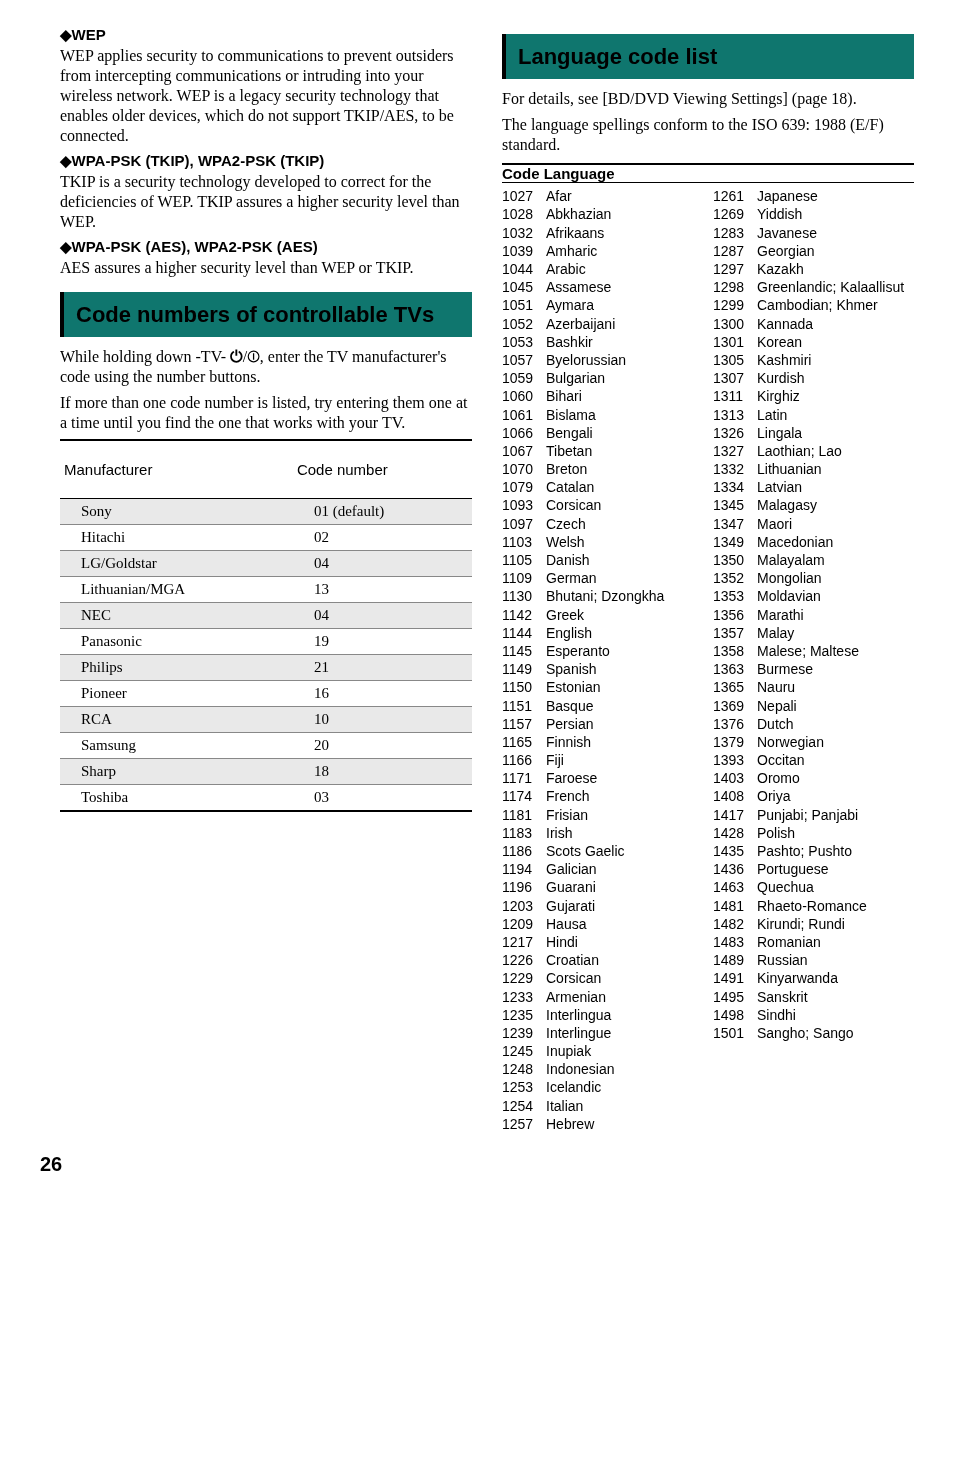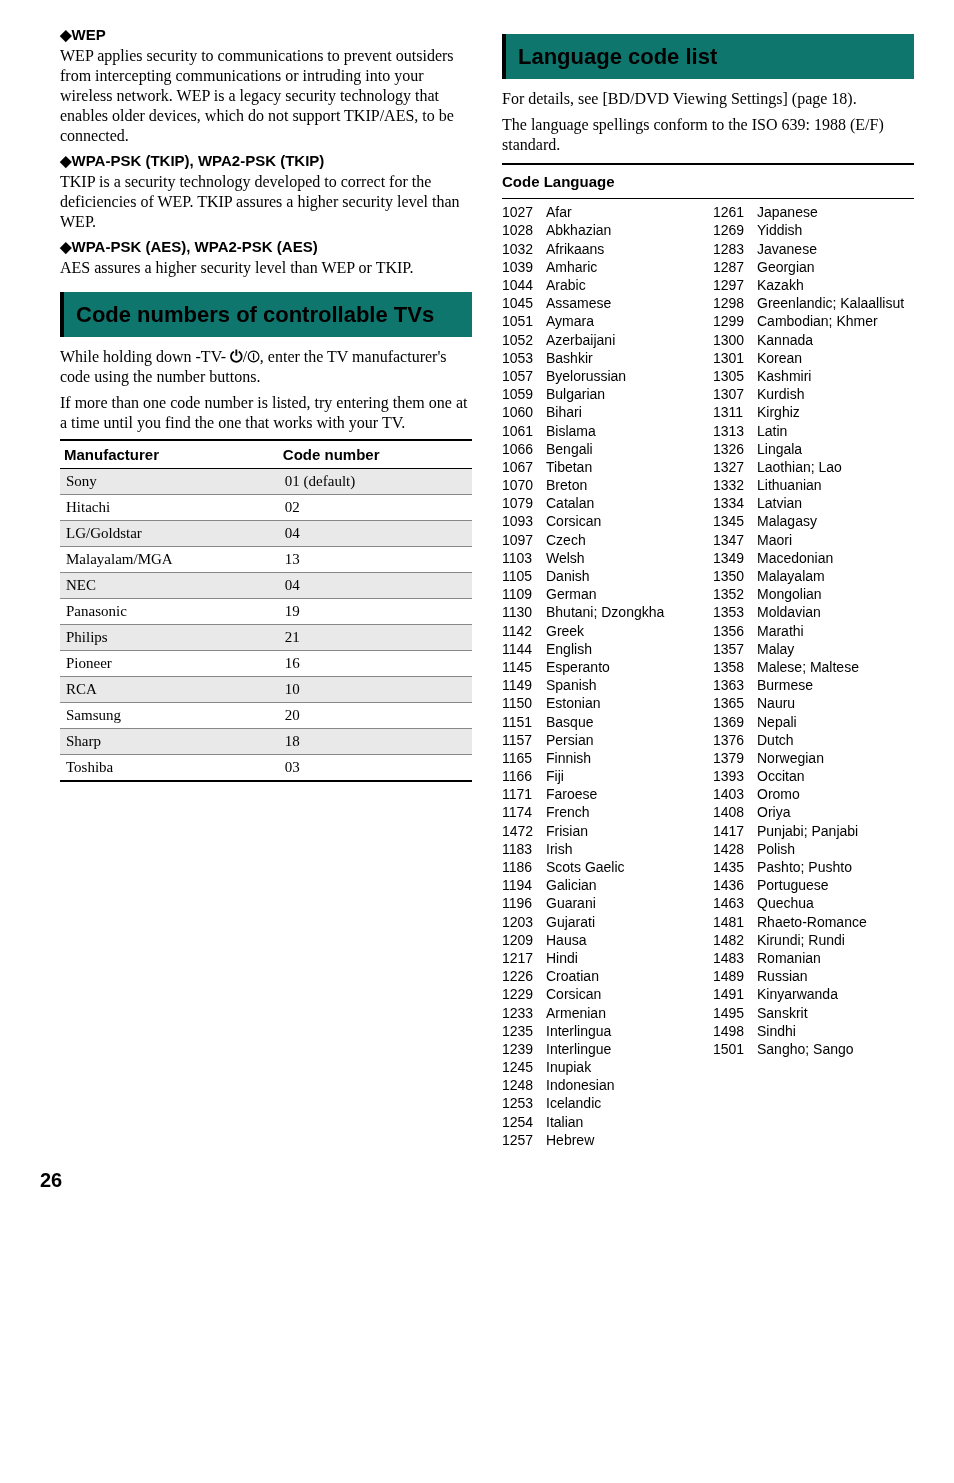--- a/index.html
+++ b/index.html
@@ -29,40 +29,40 @@
   }
   table.codes {
     width: 100%;
     border-collapse: collapse;
     margin-top: 6px;
   }
   table.codes thead th {
     text-align: left;
     font-family: Arial, sans-serif;
     font-size: 15px;
-    font-weight: bold;
+    font-weight: normal;
     border-top: 2px solid #000;
     border-bottom: 1px solid #000;
-    padding: 5px 4px;
+    padding: 20px 4px;
   }
   table.codes tbody td {
     font-family: "Times New Roman", serif;
     font-size: 15px;
-    padding: 4px 6px;
+    padding: 4px 21px;
     border-bottom: 1px solid #888;
   }
   table.codes tbody tr:last-child td { border-bottom: 2px solid #000; }
   table.codes tbody tr.shade td { background: #e9e9e9; }
   .lang-head {
     font-family: Arial, sans-serif;
     font-size: 15px;
     font-weight: bold;
     border-top: 2px solid #000;
     border-bottom: 1px solid #000;
-    padding: 8px 0;
+    padding: 0 0;
     margin-top: 8px;
   }
   .lang-table {
     display: flex;
     gap: 10px;
     font-family: Arial, sans-serif;
     font-size: 14px;
     line-height: 1.3;
     margin-top: 4px;
   }
@@ -116,21 +116,21 @@
           </tr>
           <tr>
             <td>Hitachi</td>
             <td>02</td>
           </tr>
           <tr class="shade">
             <td>LG/Goldstar</td>
             <td>04</td>
           </tr>
           <tr>
-            <td>Malayalam/MGA</td>
+            <td>Lithuanian/MGA</td>
             <td>13</td>
           </tr>
           <tr class="shade">
             <td>NEC</td>
             <td>04</td>
           </tr>
           <tr>
             <td>Panasonic</td>
             <td>19</td>
           </tr>
@@ -306,21 +306,21 @@
           </div>
           <div class="lang-row">
             <div class="code">1171</div>
             <div class="name">Faroese</div>
           </div>
           <div class="lang-row">
             <div class="code">1174</div>
             <div class="name">French</div>
           </div>
           <div class="lang-row">
-            <div class="code">1472</div>
+            <div class="code">1181</div>
             <div class="name">Frisian</div>
           </div>
           <div class="lang-row">
             <div class="code">1183</div>
             <div class="name">Irish</div>
           </div>
           <div class="lang-row">
             <div class="code">1186</div>
             <div class="name">Scots Gaelic</div>
           </div>

